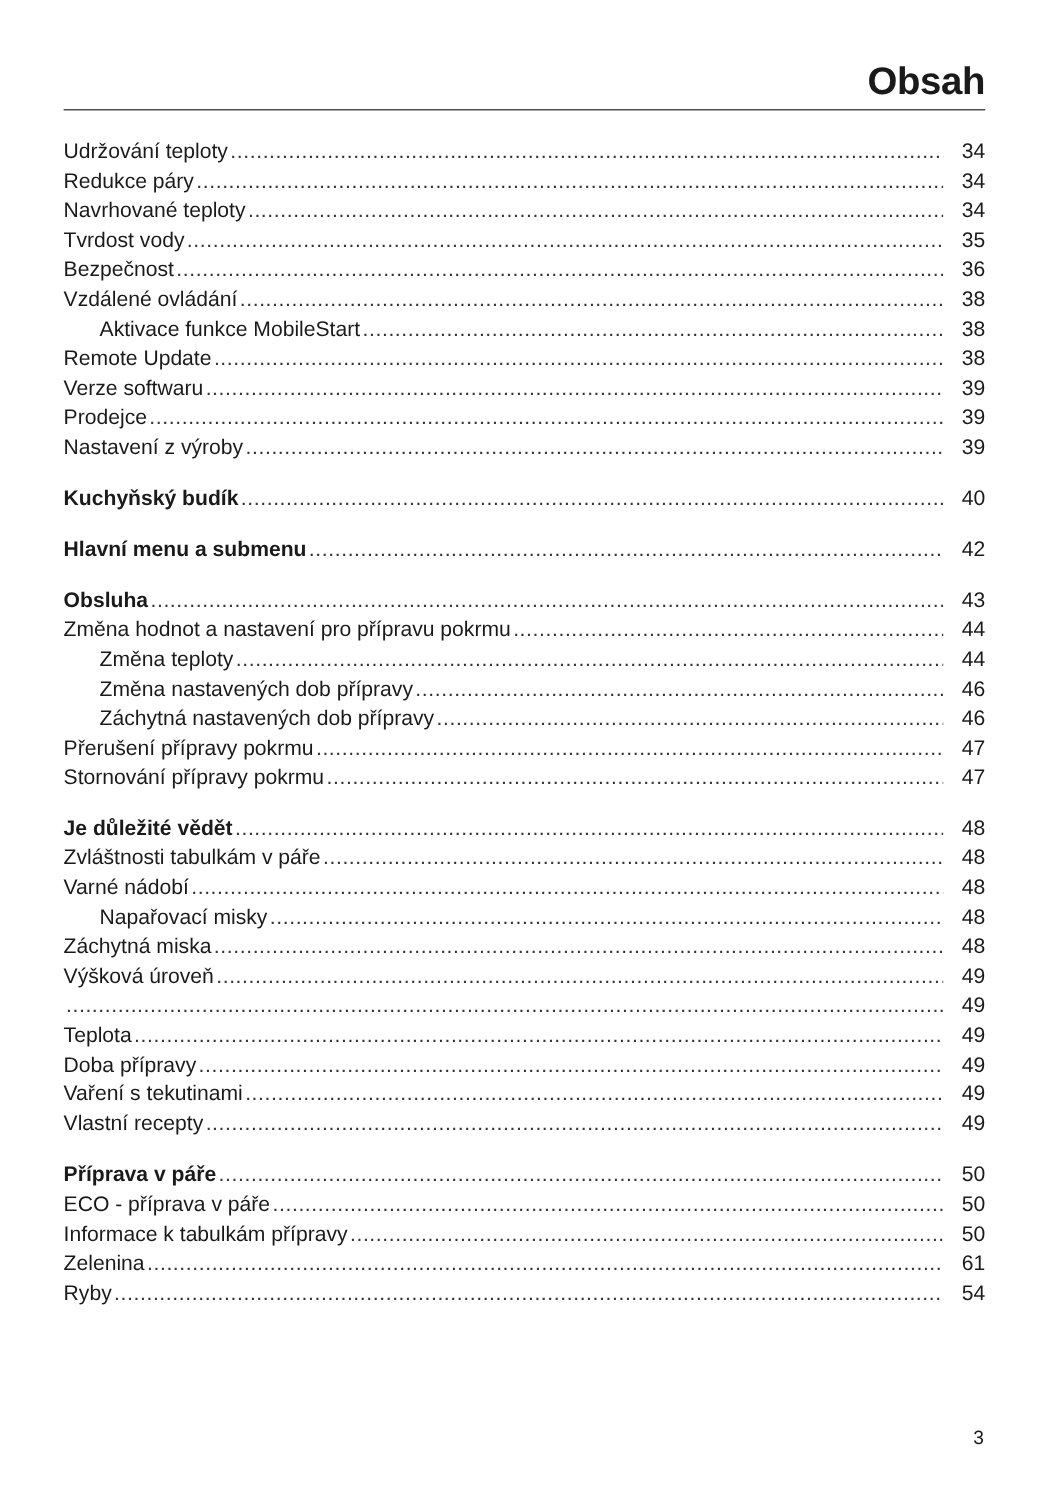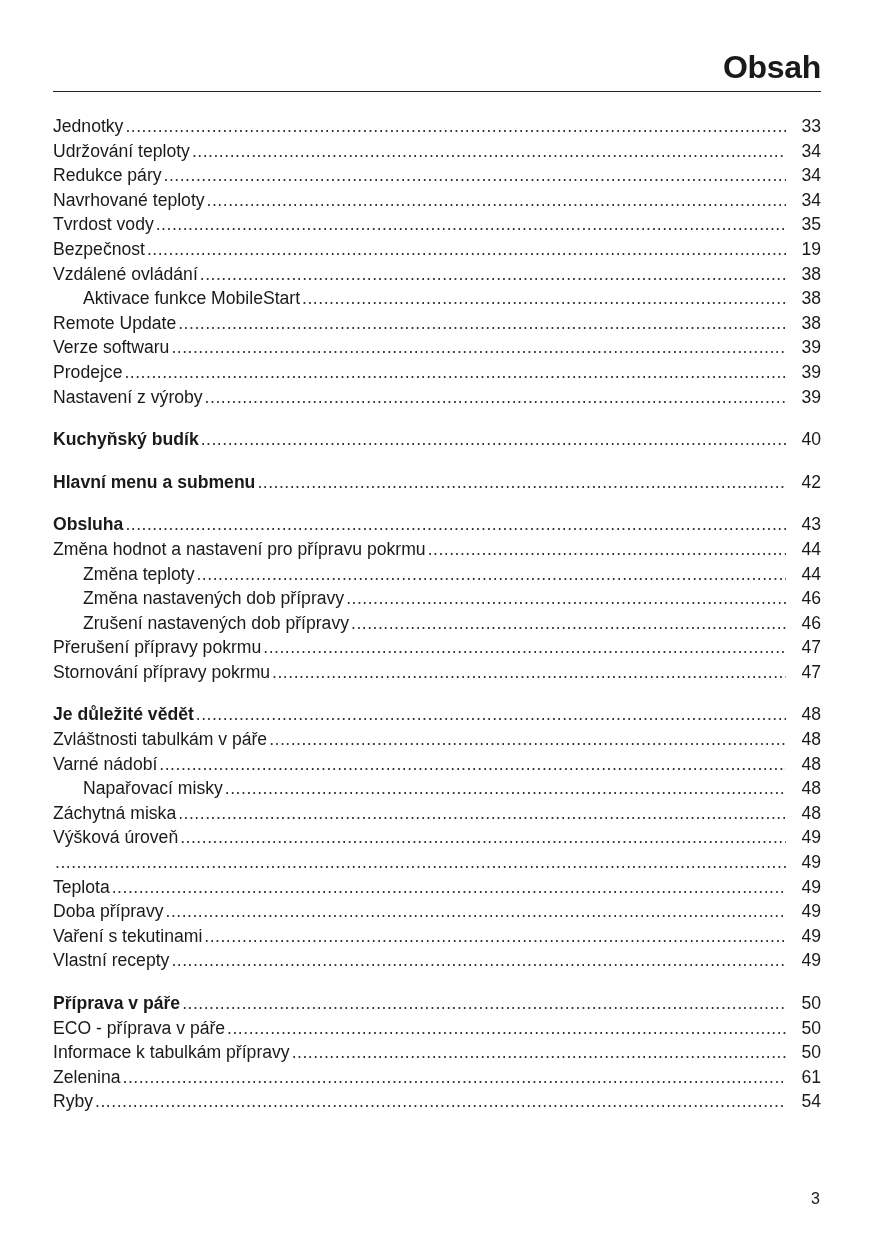--- a/index.html
+++ b/index.html
@@ -74,25 +74,20 @@
     }
   </style>
 </head>
 <body>
 
 <div class="page-title">Obsah</div>
 <div class="title-rule"></div>
 
 <div class="toc" id="toc">
     <div class="toc-row">
-      <span class="toc-label">Jednotky</span>
-      <span class="toc-dots"></span>
-      <span class="toc-page">33</span>
-    </div>
-    <div class="toc-row">
       <span class="toc-label">Udržování teploty</span>
       <span class="toc-dots"></span>
       <span class="toc-page">34</span>
     </div>
     <div class="toc-row">
       <span class="toc-label">Redukce páry</span>
       <span class="toc-dots"></span>
       <span class="toc-page">34</span>
     </div>
     <div class="toc-row">
@@ -101,21 +96,21 @@
       <span class="toc-page">34</span>
     </div>
     <div class="toc-row">
       <span class="toc-label">Tvrdost vody</span>
       <span class="toc-dots"></span>
       <span class="toc-page">35</span>
     </div>
     <div class="toc-row">
       <span class="toc-label">Bezpečnost</span>
       <span class="toc-dots"></span>
-      <span class="toc-page">19</span>
+      <span class="toc-page">36</span>
     </div>
     <div class="toc-row">
       <span class="toc-label">Vzdálené ovládání</span>
       <span class="toc-dots"></span>
       <span class="toc-page">38</span>
     </div>
     <div class="toc-row indent">
       <span class="toc-label">Aktivace funkce MobileStart</span>
       <span class="toc-dots"></span>
       <span class="toc-page">38</span>
@@ -164,21 +159,21 @@
       <span class="toc-label">Změna teploty</span>
       <span class="toc-dots"></span>
       <span class="toc-page">44</span>
     </div>
     <div class="toc-row indent">
       <span class="toc-label">Změna nastavených dob přípravy</span>
       <span class="toc-dots"></span>
       <span class="toc-page">46</span>
     </div>
     <div class="toc-row indent">
-      <span class="toc-label">Zrušení nastavených dob přípravy</span>
+      <span class="toc-label">Záchytná nastavených dob přípravy</span>
       <span class="toc-dots"></span>
       <span class="toc-page">46</span>
     </div>
     <div class="toc-row">
       <span class="toc-label">Přerušení přípravy pokrmu</span>
       <span class="toc-dots"></span>
       <span class="toc-page">47</span>
     </div>
     <div class="toc-row">
       <span class="toc-label">Stornování přípravy pokrmu</span>

